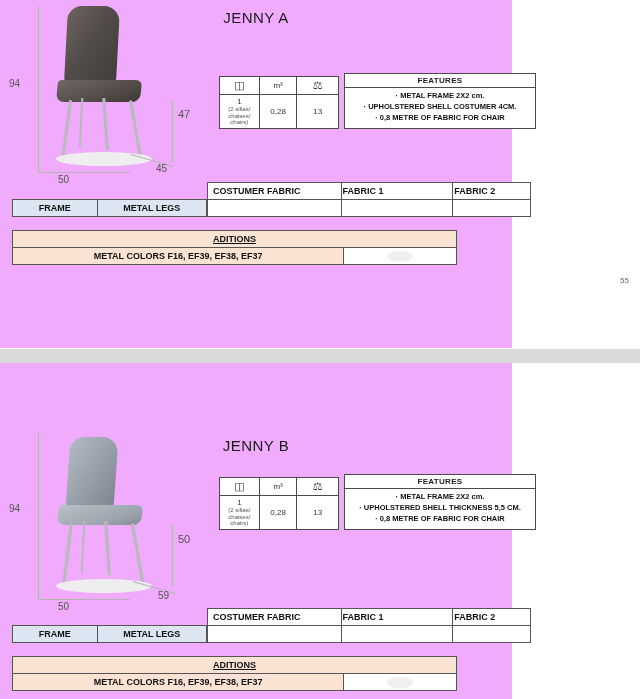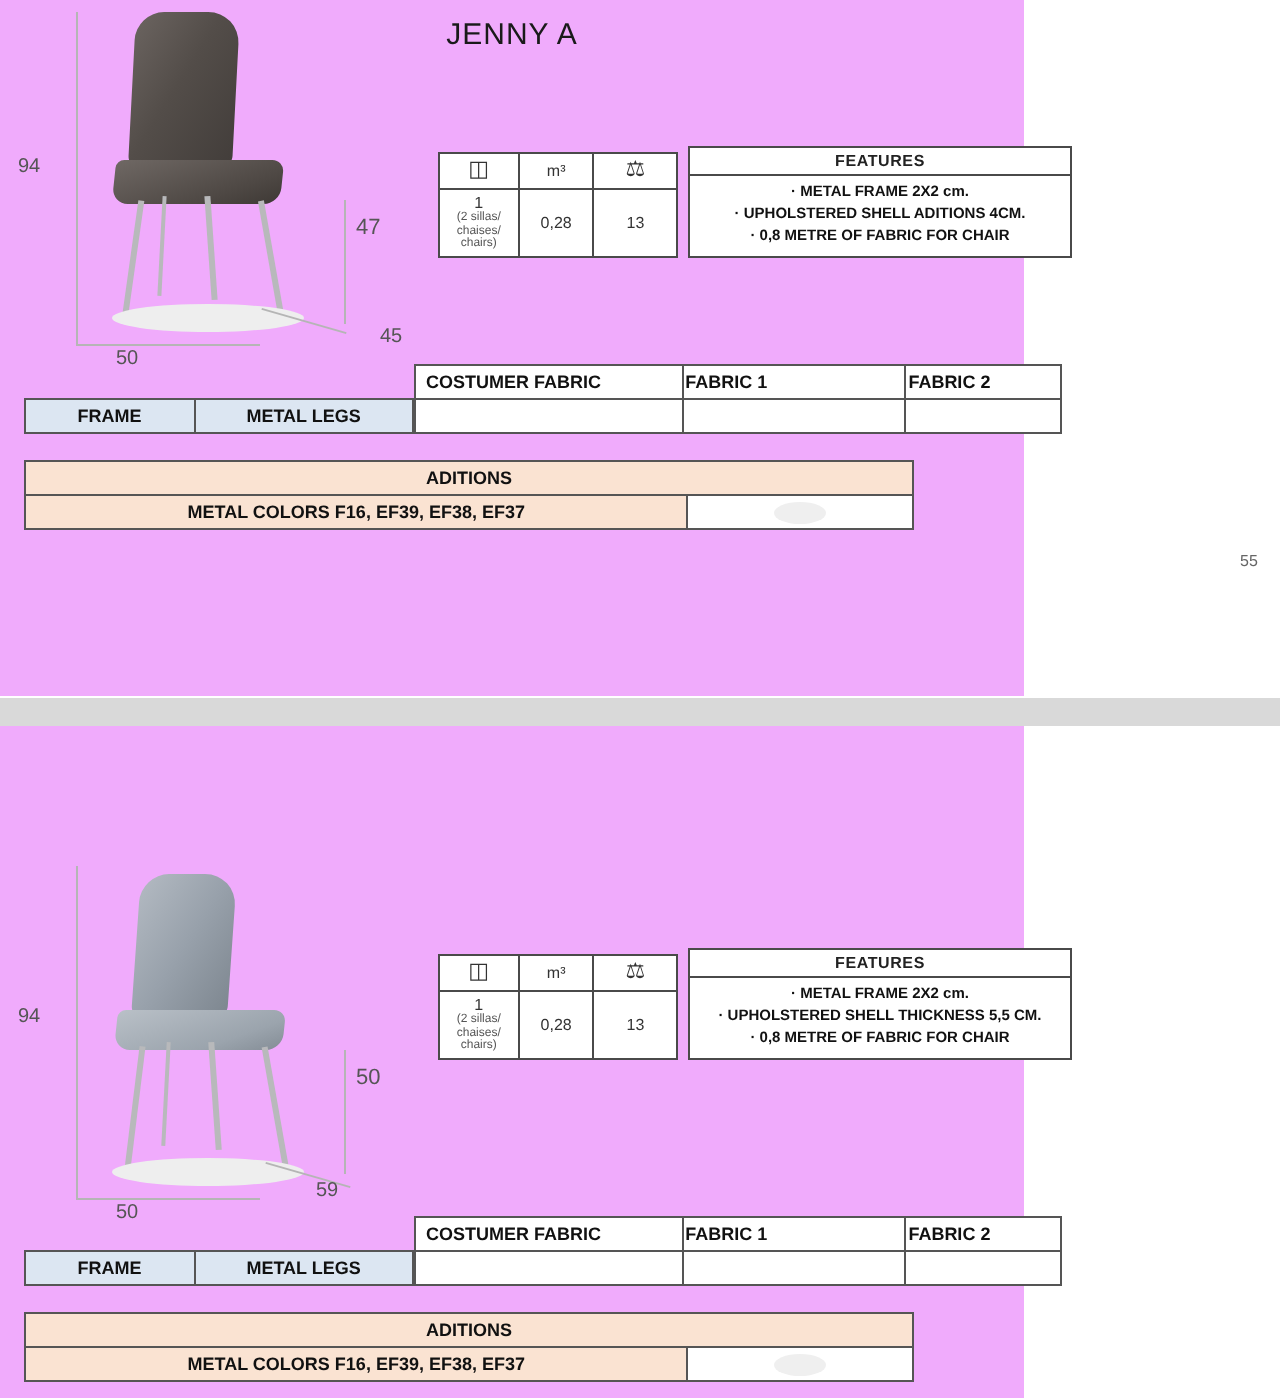--- a/index.html
+++ b/index.html
@@ -163,21 +163,21 @@
     border-collapse: collapse;
     font-size: 9px;
   }
   .add-table td {
     border: 1px solid #555;
     height: 17px;
     text-align: center;
     font-weight: bold;
     color: #111;
   }
-  .add-hdr td { background: #fae3d2; }
+  .add-hdr td { background: #fae3d2; text-decoration: underline; }
   .add-row td { background: #fae3d2; }
   .add-swatch { background: #ffffff !important; position: relative; }
   .swatch-dot {
     position: absolute;
     left: 50%; top: 50%;
     width: 26px; height: 11px;
     margin-left: -13px; margin-top: -5px;
     background: #efefef;
     border-radius: 50%;
   }
@@ -213,21 +213,21 @@
       <div class="leg" style="left:65px; top:100px; width:3px; height:60px; transform:rotate(8deg);"></div>
       <div class="leg" style="left:134px; top:100px; width:3px; height:58px; transform:rotate(-10deg);"></div>
       <div class="leg" style="left:104px; top:98px; width:3px; height:52px; transform:rotate(-4deg);"></div>
       <div class="leg" style="left:80px; top:98px; width:2px; height:50px; transform:rotate(3deg);"></div>
       <div class="shadow" style="left:56px; top:152px; width:96px; height:14px;"></div>
 
       <div class="dim-line" style="left:172px; top:100px; width:1px; height:62px;"></div>
       <div class="dim-label" style="left:178px; top:108px; font-size:11px;">47</div>
 
       <div class="dim-line" style="left:130px; top:160px; width:44px; height:1px; transform:rotate(16deg);"></div>
-      <div class="dim-label" style="left:156px; top:163px;margin-left:34px;">45</div>
+      <div class="dim-label" style="left:156px; top:163px;">45</div>
 
       <div class="dim-line" style="left:38px; top:172px; width:92px; height:1px;"></div>
       <div class="dim-label" style="left:58px; top:174px;">50</div>
     </div>
 
     <table class="spec-table" style="left:219px; top:76px; width:120px;">
       <tbody>
           <tr class="spec-head">
         <td style="width:40px;"><span class="icon-glyph">◫</span></td>
         <td style="width:38px;">m³</td>
@@ -241,21 +241,21 @@
         <td>0,28</td>
         <td>13</td>
       </tr>
     </tbody>
       </table>
 
     <div class="features" style="left:344px; top:73px; width:192px;">
       <div class="features-title">FEATURES</div>
       <div class="features-body">
         <div>·  METAL  FRAME 2X2 cm.</div>
-        <div>· UPHOLSTERED SHELL ADITIONS 4CM.</div>
+        <div>· UPHOLSTERED SHELL COSTUMER 4CM.</div>
         <div>·  0,8  METRE OF FABRIC FOR CHAIR</div>
       </div>
     </div>
 
     <table class="fabric-table" style="left:207px; top:182px; width:324px;">
       <tbody>
           <tr>
         <td class="fab-hdr-left" style="width:134px;">COSTUMER FABRIC</td>
         <td class="fab-hdr-ctr" style="width:112px;">FABRIC 1</td>
         <td class="fab-hdr-ctr" style="width:78px;">FABRIC 2</td>
@@ -291,20 +291,21 @@
     </tbody>
       </table>
 
     <div class="page-number" style="left:620px; top:276px;">55</div>
   </div>
 
   <div class="divider"></div>
 
   <div class="panel panel-b">
 
+    <div class="title" style="top:74px;">JENNY B</div>
 
     <div class="drawing" style="left:0px; top:62px; width:210px; height:190px;">
       <div class="dim-label" style="left:9px; top:78px;">94</div>
       <div class="dim-line" style="left:38px; top:8px; width:1px; height:166px;"></div>
 
       <div class="chair-back" style="left:68px; top:12px; width:48px; height:72px;
           background:linear-gradient(120deg,#b3bac2 0%,#98a1ab 50%,#7d868f 100%);
           transform: skewX(-4deg);"></div>
       <div class="chair-seat" style="left:58px; top:80px; width:84px; height:20px;
           background:linear-gradient(160deg,#b9c0c7 0%,#9ba4ad 70%,#848d96 100%);

